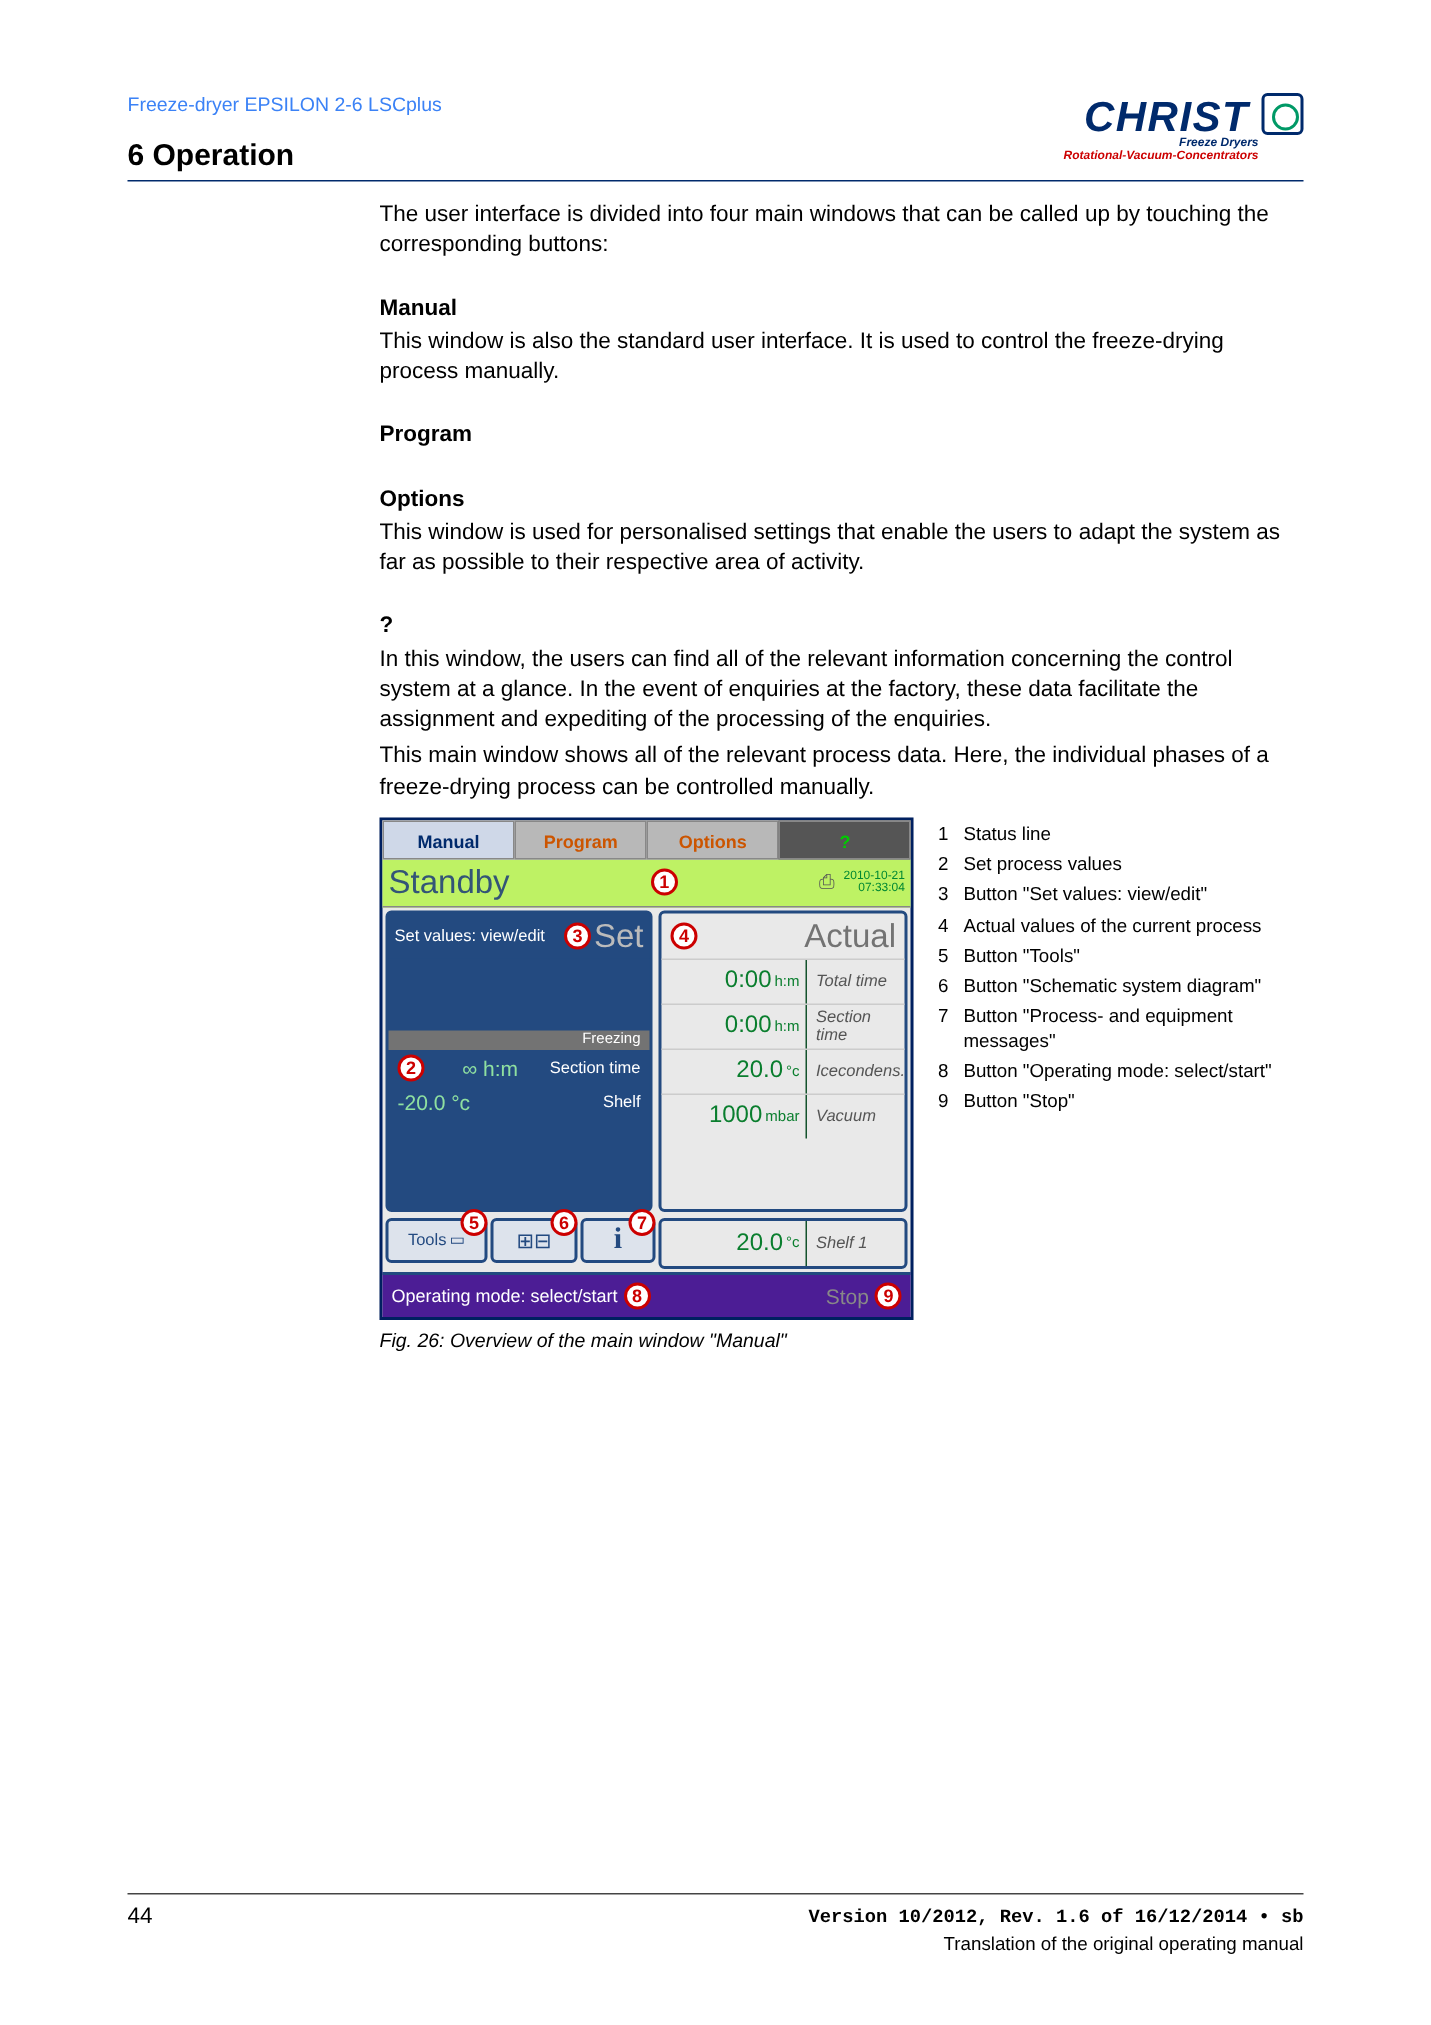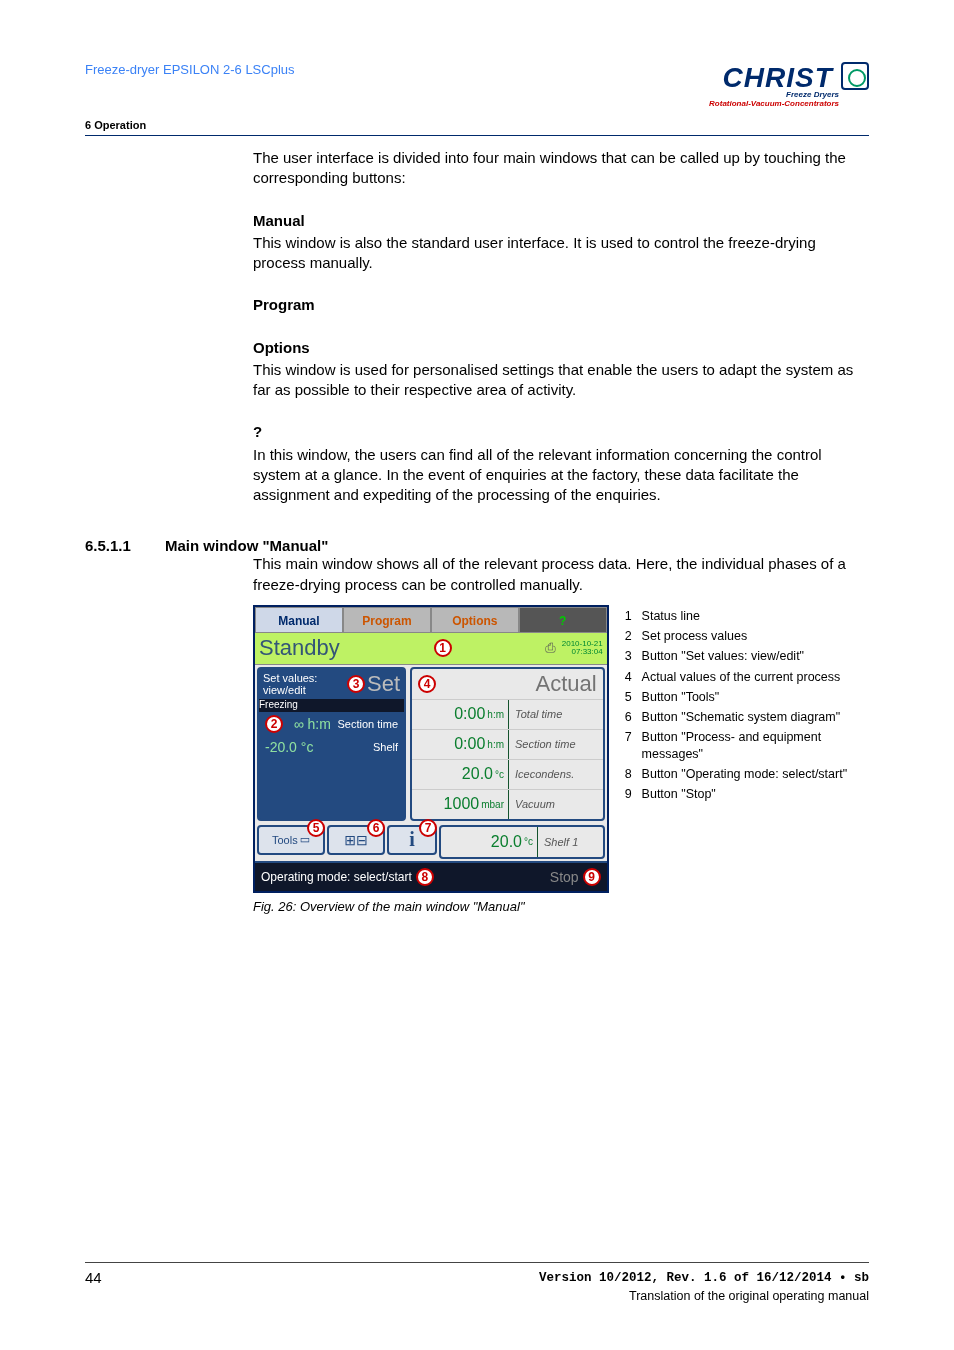--- a/index.html
+++ b/index.html
@@ -21,24 +21,24 @@
     align-items: flex-start;
   }
   .header-left {
     flex: 1;
   }
   .doc-title {
     font-size: 13px;
     color: #3b82f6;
   }
   .section-title {
-    font-size: 11px;
+    font-size: 20px;
     font-weight: bold;
     color: #000;
-    margin-top: 42px;
+    margin-top: 16px;
   }
   .logo-block {
     width: 220px;
     text-align: right;
     position: relative;
   }
   .logo-text {
     font-size: 28px;
     font-weight: bold;
     font-style: italic;
@@ -155,29 +155,29 @@
   }
   .cols-row {
     display: flex;
     gap: 4px;
     padding: 2px;
   }
   .setcol, .actcol {
     border: 2px solid #234a80;
     border-radius: 4px;
   }
-  .setcol { width: 149px; background: #234a80; }
+  .setcol { width: 178px; background: #234a80; }
   .actcol { flex: 1; background: #e9e9e9; }
   .sethdr {
     background: #234a80; color: #fff;
     font-size: 11px; padding: 2px 4px;
     display: flex; justify-content: space-between; align-items: center;
   }
   .sethdr .setbig { color: #bbb; font-size: 22px; font-weight: 500;}
-  .freezing { background: #0f172a; color: #fff; font-size: 10px; padding: 0 6px 2px 0;}
+  .freezing { background: #737373; color: #fff; font-size: 10px; text-align: right; padding: 0 6px 2px 0; margin-top: 48px;}
   .setrow {
     display: flex; justify-content: space-between; align-items: center;
     padding: 3px 6px; color: #fff; background: #234a80;
     font-size: 11px;
   }
   .setrow .val { color: #8fe0a0; font-size: 14px; }
   .acthdr {
     display: flex; justify-content: space-between; align-items: center;
     padding: 2px 6px;
   }
@@ -222,21 +222,21 @@
   .tb-tools { width: 68px;}
   .tb-schem { width: 58px;}
   .tb-info { width: 50px;}
   .info-i {
     font-family: Georgia, serif;
     color: #234a80;
     font-size: 20px;
     font-weight: bold;
   }
   .bottom-bar {
-    background: #0f172a;
+    background: #4c1d95;
     color: #fff;
     font-size: 12px;
     padding: 5px 6px;
     display: flex;
     justify-content: space-between;
     align-items: center;
     border-top: 2px solid #234a80;
   }
   .stop {
     color: #888; font-size: 14px;
@@ -300,26 +300,20 @@
 
     <div class="sub-h">Program</div>
 
     <div class="sub-h">Options</div>
     <p class="para">This window is used for personalised settings that enable the users to adapt the system as far as possible to their respective area of activity.</p>
 
     <div class="sub-h">?</div>
     <p class="para">In this window, the users can find all of the relevant information concerning the control system at a glance. In the event of enquiries at the factory, these data facilitate the assignment and expediting of the processing of the enquiries.</p>
   </div>
 
-  <div class="subsection-row">
-    <div class="subsection-num">6.5.1.1</div>
-    <div>
-      <div class="subsection-title">Main window "Manual"</div>
-    </div>
-  </div>
   <div class="body-col">
     <p class="para">This main window shows all of the relevant process data. Here, the individual phases of a freeze-drying process can be controlled manually.</p>
   </div>
 
   <div class="figure-block">
     <div class="screenshot">
       <div class="tabs">
         <div class="tab tab-manual">Manual</div>
         <div class="tab tab-program">Program</div>
         <div class="tab tab-options">Options</div>

